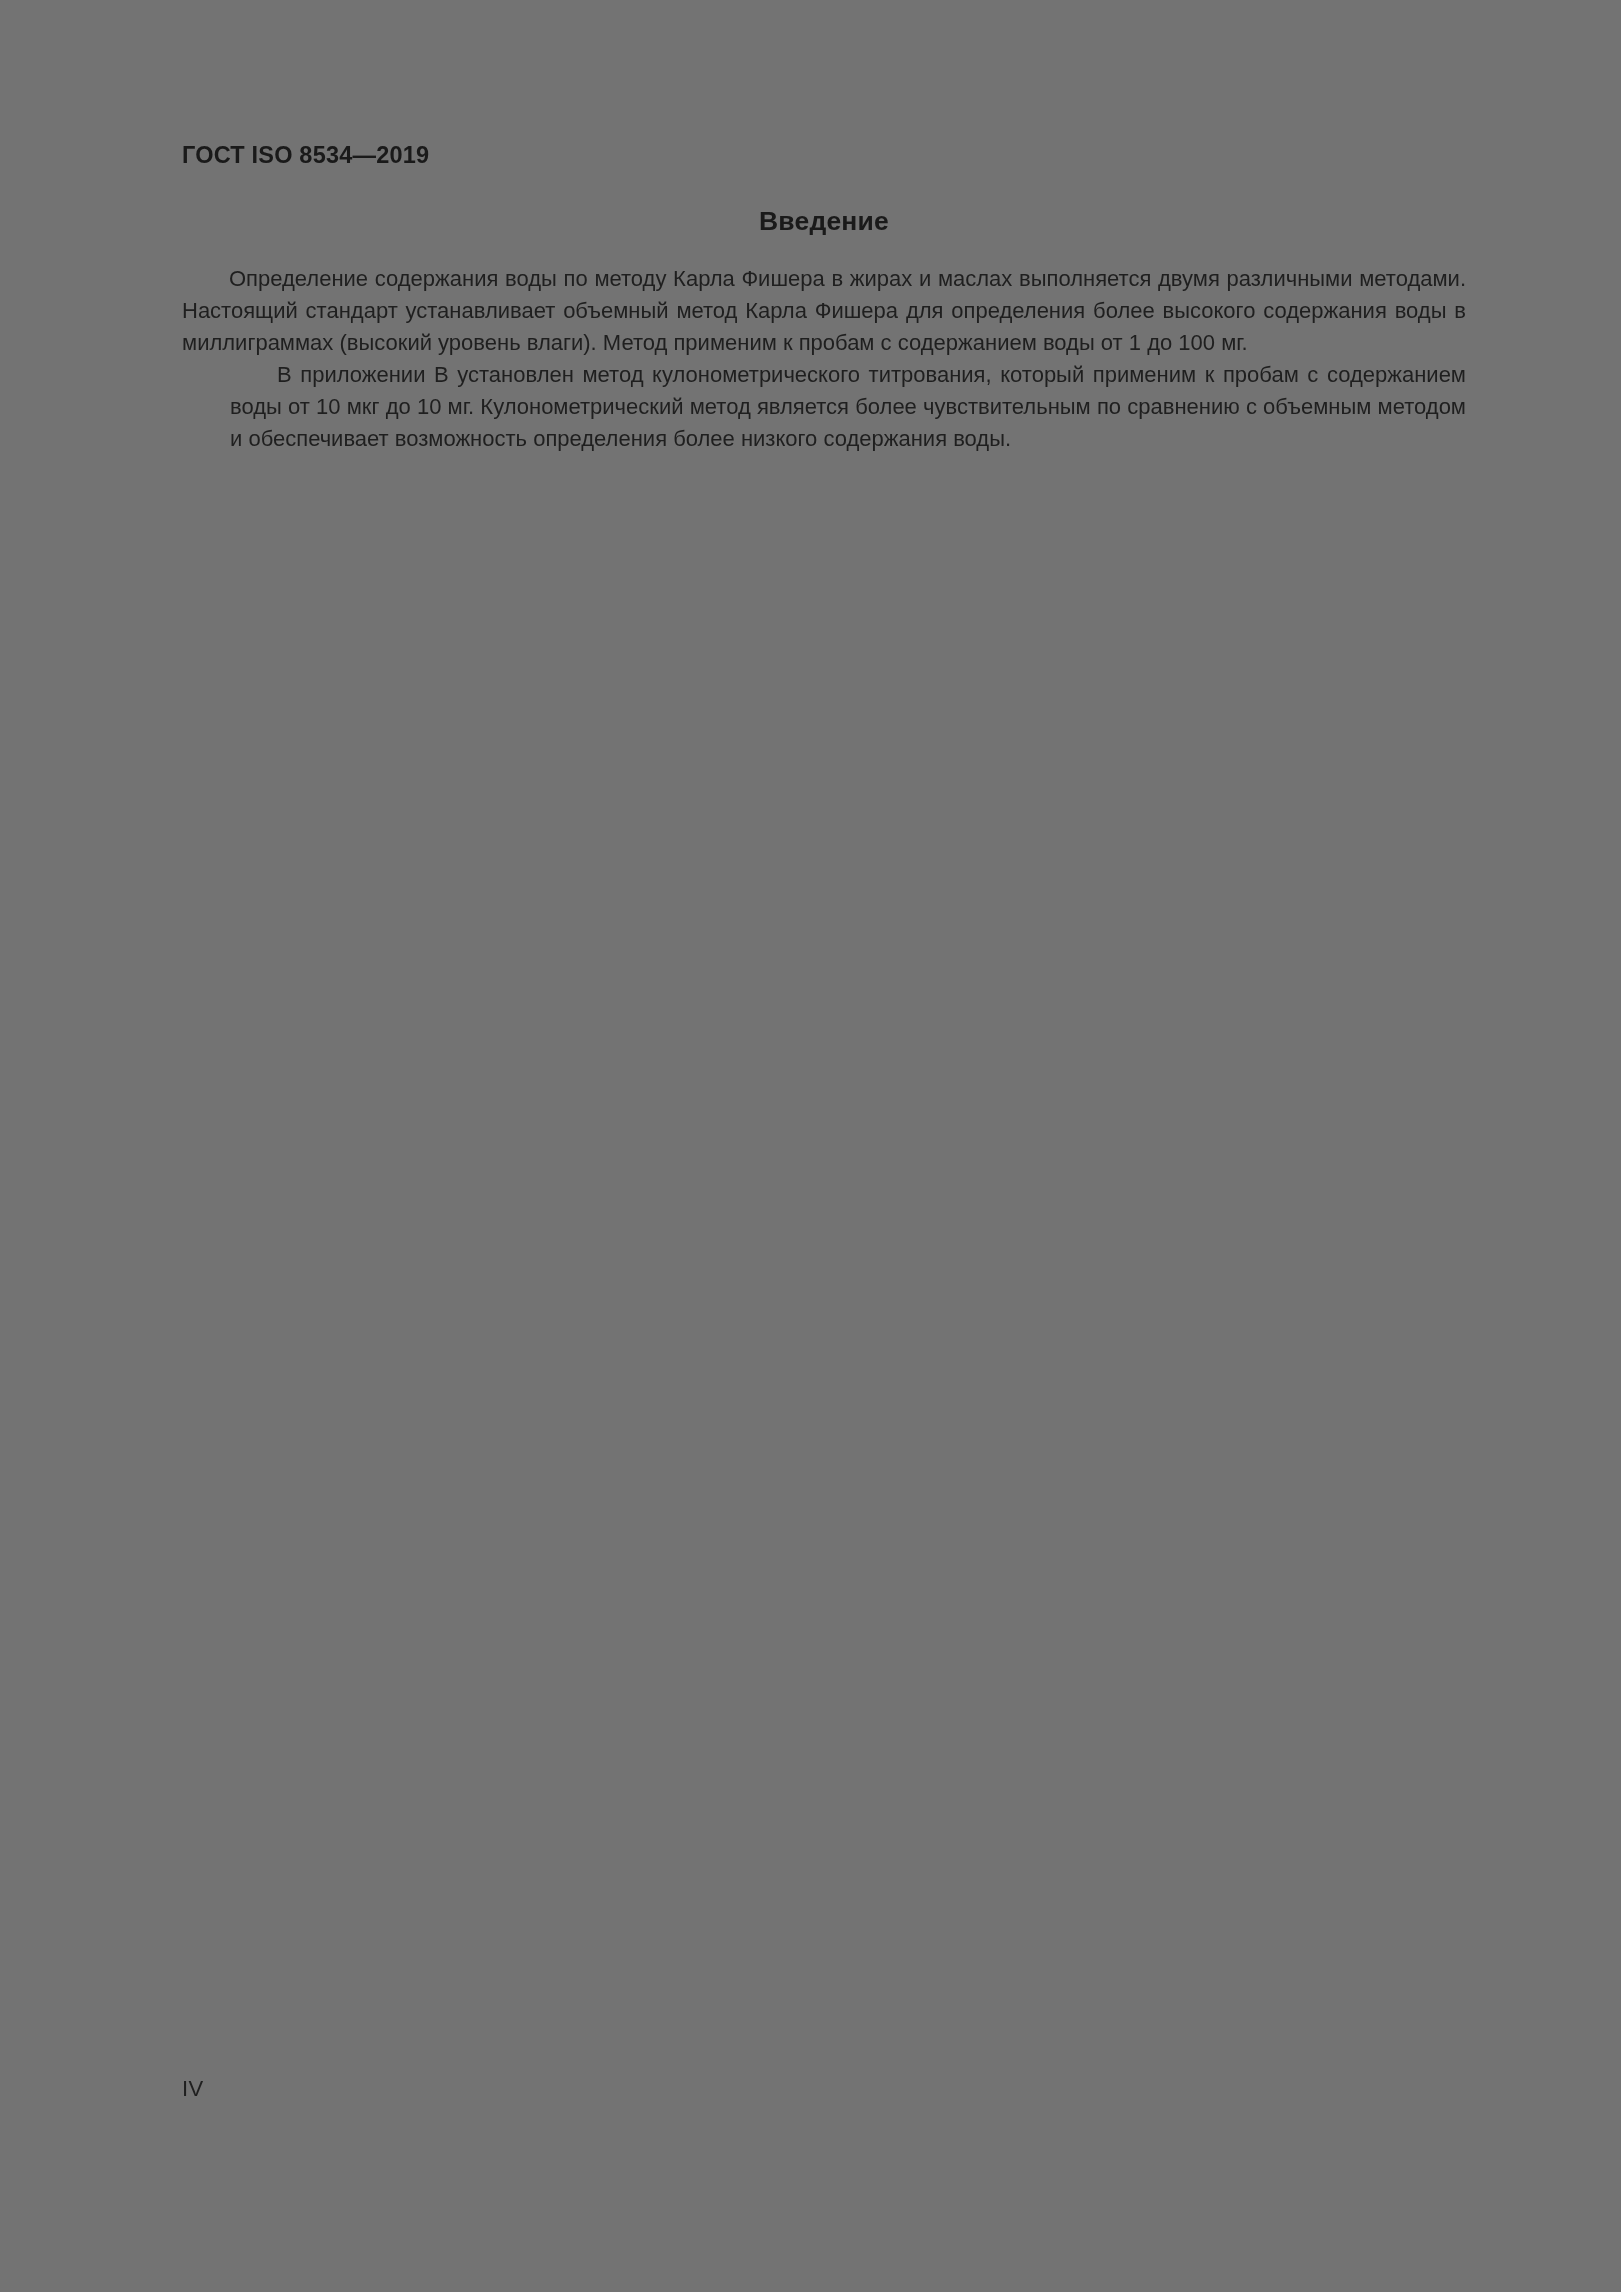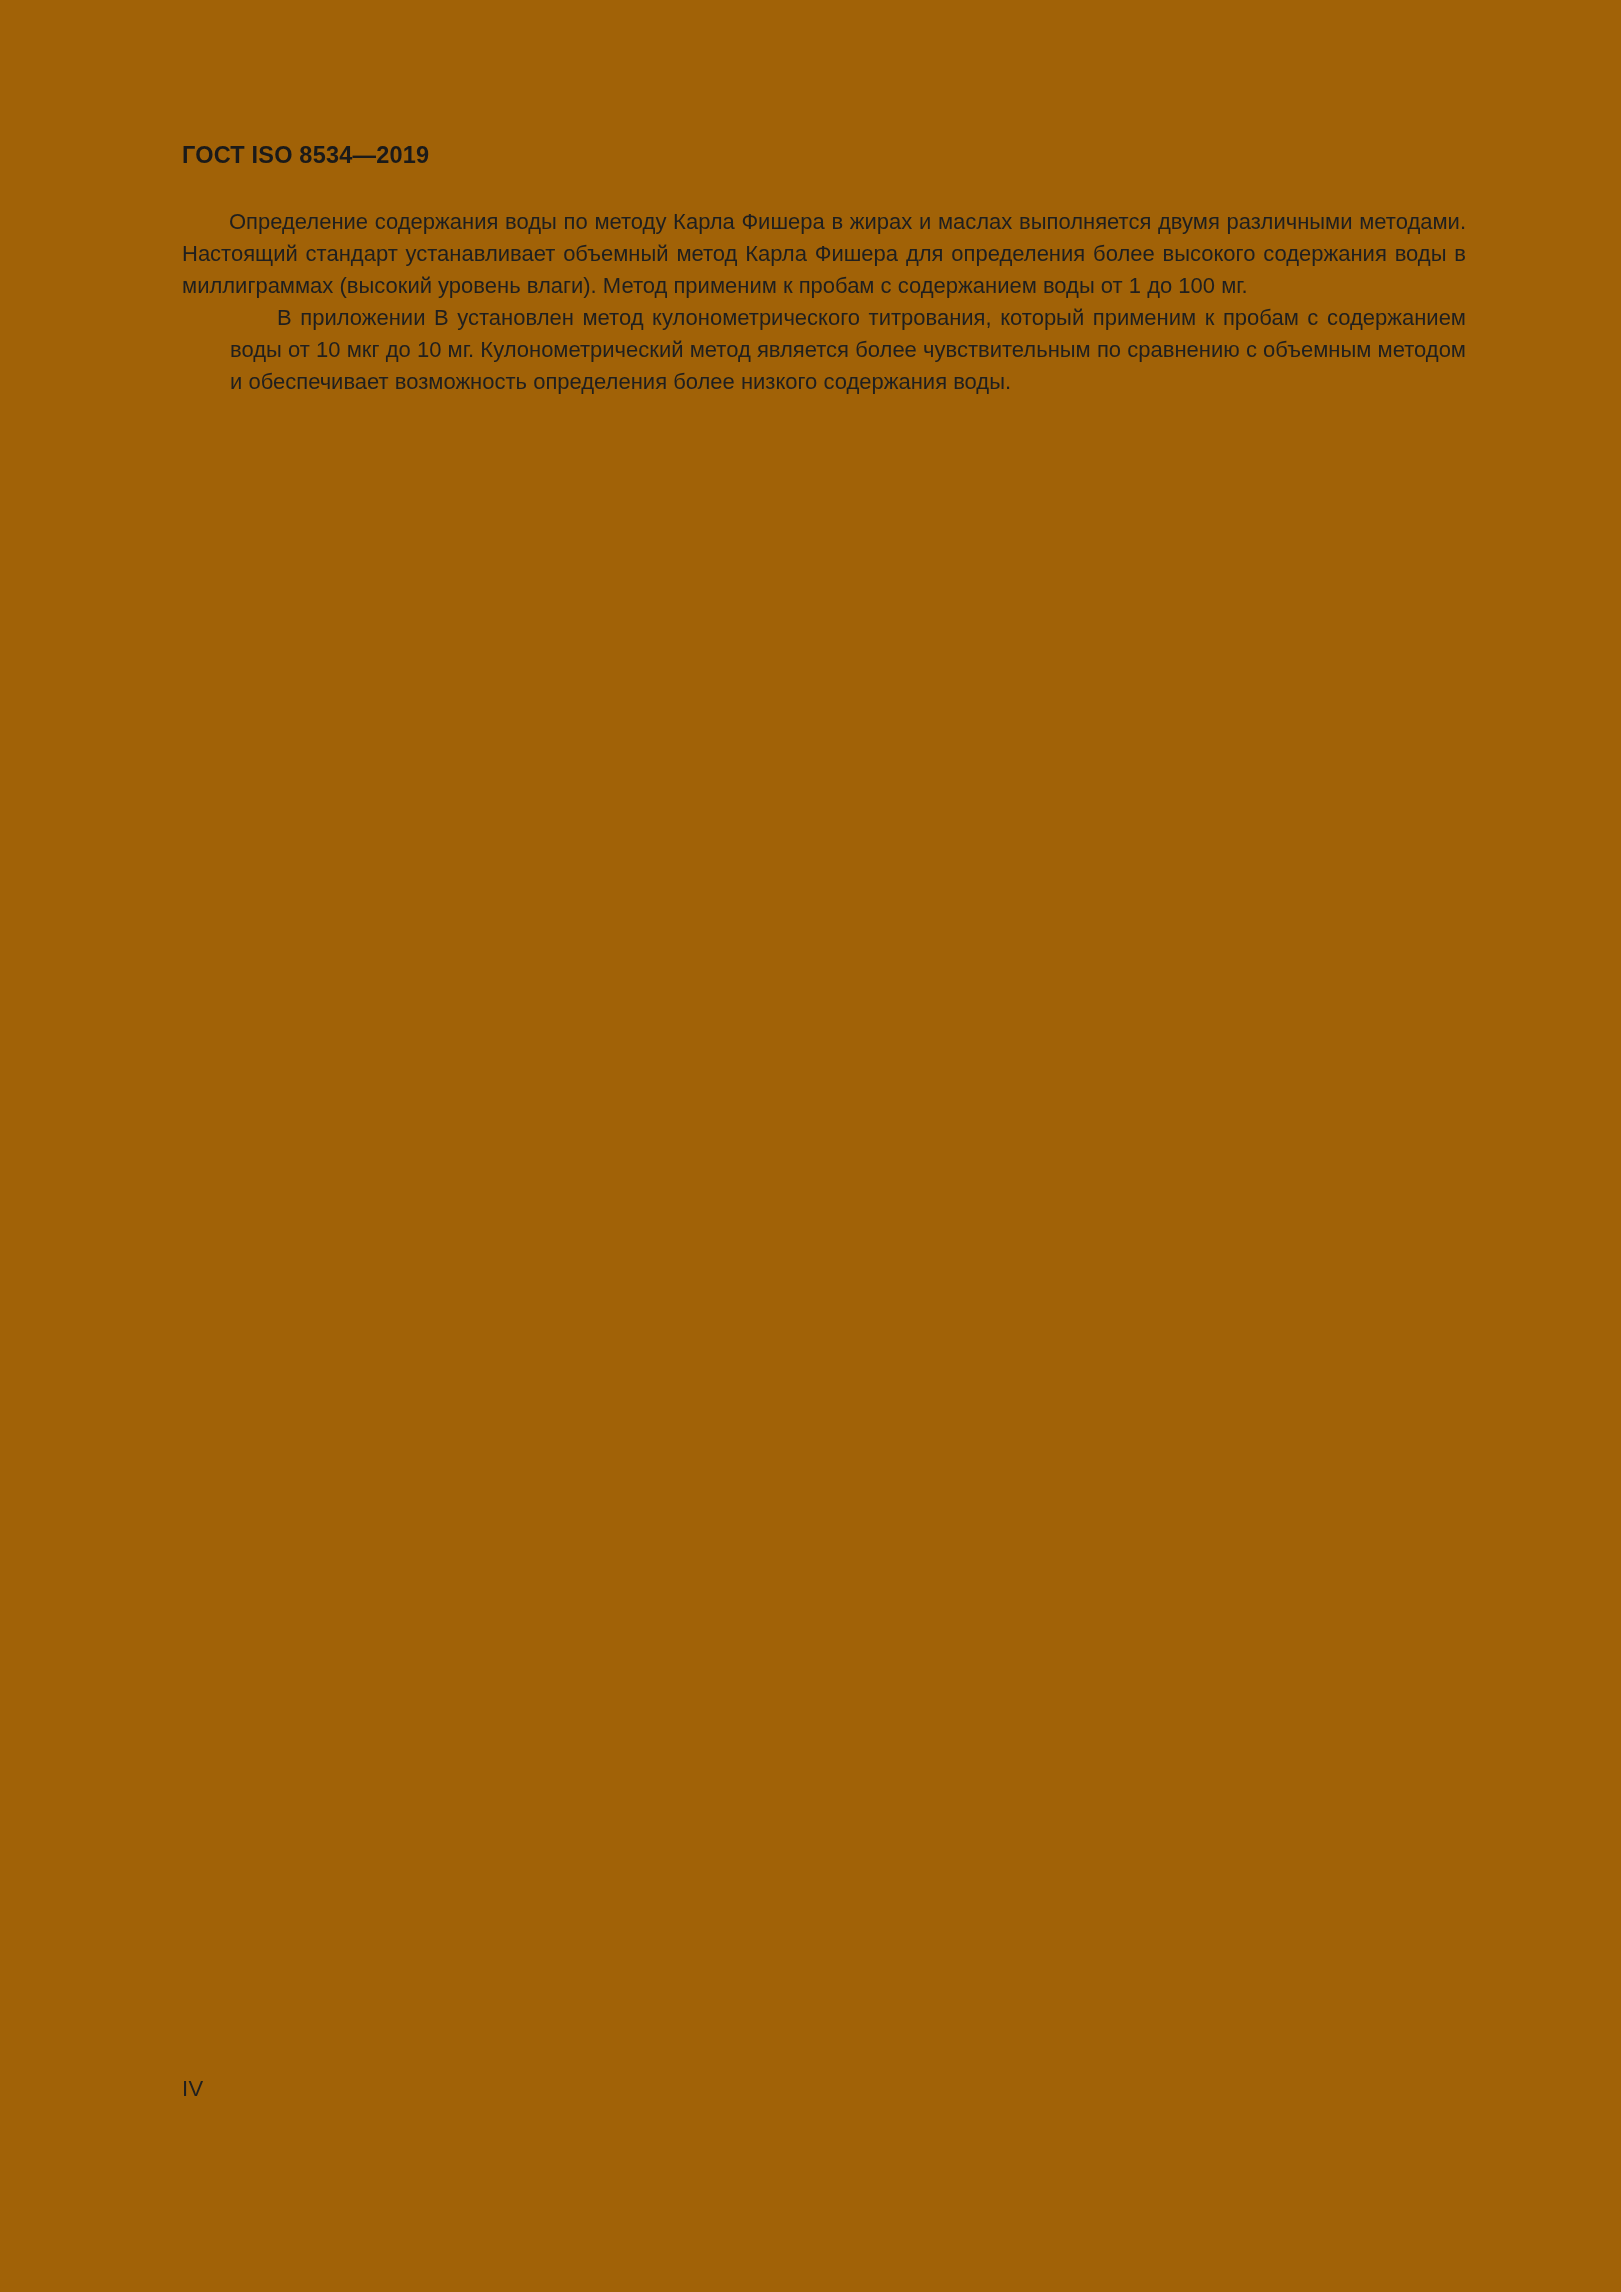--- a/index.html
+++ b/index.html
@@ -6,21 +6,21 @@
   html, body {
     margin: 0;
     padding: 0;
     background: #ffffff;
   }
 
   .page {
     position: relative;
     width: 1621px;
     height: 2293px;
-    background: #a16207;
+    background: #737373;
     box-sizing: border-box;
     font-family: "Liberation Sans", sans-serif;
     color: #1c1c1c;
     overflow: hidden;
   }
 
   
   .running-header {
     position: absolute;
     left: 182px;
@@ -81,20 +81,21 @@
 </style>
 </head>
 <body>
 
 <div class="page">
 
   <div class="running-header">ГОСТ ISO 8534—2019</div>
 
   <div class="content">
 
+    <h1 class="section-title">Введение</h1>
 
     <p class="body-text"><span class="indent"></span><span>Определение содержания воды по методу Карла Фишера в жирах и маслах выполняется двумя различными методами. Настоящий стандарт устанавливает объемный метод Карла Фишера для определения более высокого содержания воды в миллиграммах (высокий уровень влаги). Метод применим к пробам с содержанием воды от 1 до 100 мг.</span></p>
 
     <p class="body-text"><span class="indent"></span><span>В приложении В установлен метод кулонометрического титрования, который применим к пробам с содержанием воды от 10 мкг до 10 мг. Кулонометрический метод является более чувствительным по сравнению с объемным методом и обеспечивает возможность определения более низкого содержания воды.</span></p>
 
   </div>
 
   <div class="folio">IV</div>
 
 </div>

